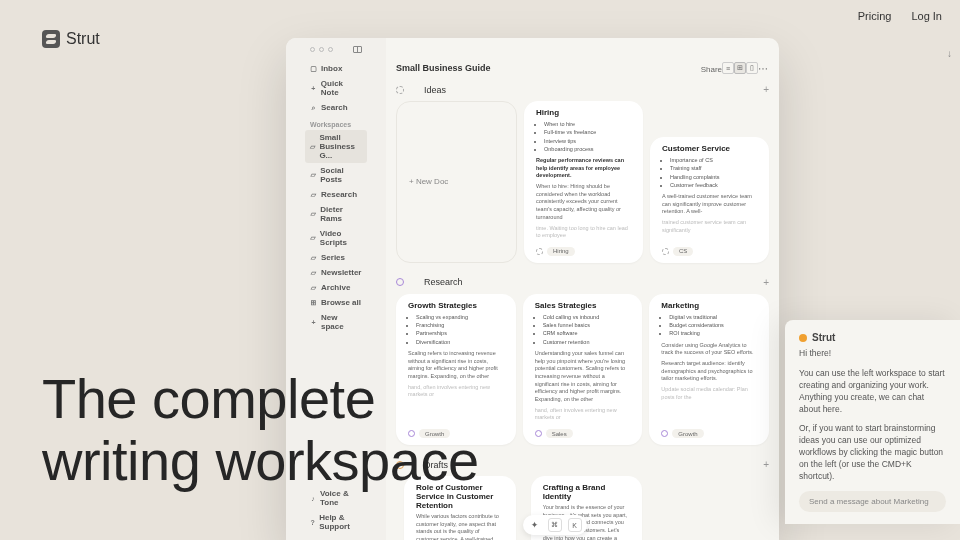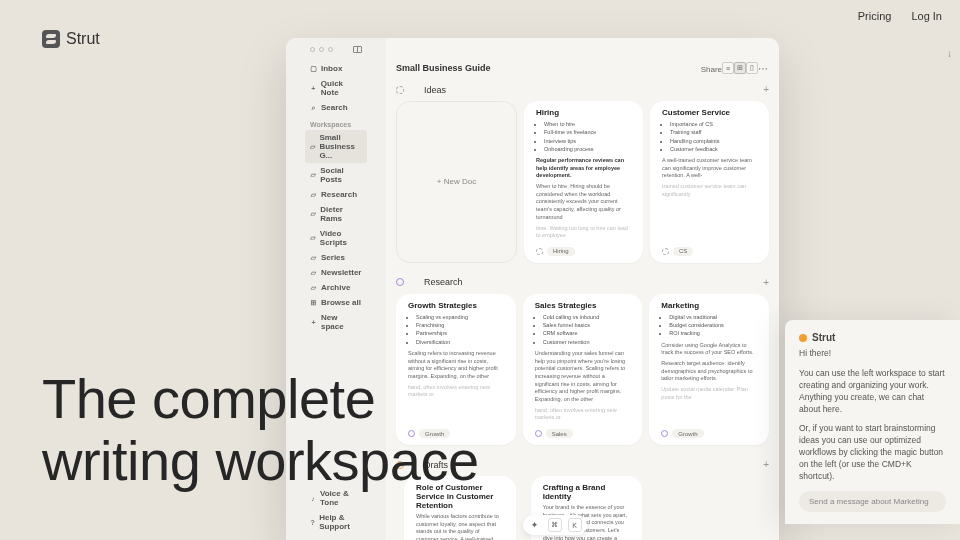--- a/index.html
+++ b/index.html
@@ -41,32 +41,32 @@
 .section { padding: 0 10px 10px; }
 .section-hdr { display: flex; align-items: center; gap: 20px; padding: 4px 0 6px; }
 .sec-icon { width: 8px; height: 8px; border-radius: 50%; border: 1px dashed #aaa; }
 .sec-icon.purple { border: 1.3px solid #a989d8; border-style: solid; }
 .sec-icon.orange { border: 1.3px solid #e5a050; border-style: solid; }
 .sec-title { font-size: 9px; font-weight: 500; color: #333; }
 .sec-plus { margin-left: auto; font-size: 10px; color: #999; cursor: pointer; }
 
 .cards { display: flex; gap: 7px; }
 .card { flex: 1; background: #fff; border-radius: 14px; padding: 7px 12px; box-shadow: 0 1px 2px rgba(0,0,0,0.04); font-size: 6px; color: #444; position: relative; min-height: 100px; display: flex; flex-direction: column; }
-.card.new-doc { display: flex; align-items: center; justify-content: center; color: #888; font-size: 8px; box-shadow: none; border: 0.8px solid #e8e6e0; background: transparent; }
+.card.new-doc { display: flex; justify-content: center; color: #888; font-size: 8px; box-shadow: none; border: 0.8px solid #e8e6e0; background: transparent; }
 .card-title { font-size: 8px; font-weight: 600; color: #222; margin-bottom: 3px; }
 .card ul { list-style: disc; padding-left: 8px; margin-bottom: 4px; }
 .card ul li { font-size: 5.5px; color: #555; line-height: 1.5; }
 .card-text { font-size: 5.5px; color: #666; line-height: 1.4; margin-bottom: 3px; }
 .card-text.bold { font-weight: 600; color: #333; }
 .card-text.fade { color: #bbb; }
 .tag-row { margin-top: auto; display: flex; align-items: center; gap: 4px; padding-top: 4px; }
 .tag-ring { width: 7px; height: 7px; border-radius: 50%; border: 1px dashed #aaa; }
 .tag-ring.purple { border: 1.3px solid #a989d8; border-style: solid; }
 .tag-pill { background: #f3f1ec; border-radius: 8px; padding: 1.5px 6px; font-size: 6px; color: #666; }
-.card.short { min-height: 80px; }
+.card.short { min-height: 80px; margin-top: 36px; }
 .card.truncated { min-height: 60px; overflow: hidden; margin-left: 8px; }
 
 .chat-panel { position: absolute; right: 0; top: 320px; width: 175px; background: #f6f5f1; border-radius: 8px 0 0 0; padding: 12px 14px; box-shadow: -10px 0 30px rgba(0,0,0,0.08); font-size: 9px; color: #444; }
 .chat-hdr { display: flex; align-items: center; gap: 5px; margin-bottom: 5px; }
 .chat-dot { width: 8px; height: 8px; background: #f0a030; border-radius: 50%; }
 .chat-name { font-weight: 600; font-size: 10px; }
 .chat-body p { font-size: 8.5px; line-height: 1.4; margin-bottom: 8px; color: #555; }
 .chat-input { background: #edeae3; border-radius: 12px; padding: 6px 10px; font-size: 8px; color: #888; margin-top: 4px; }
 
 .float-toolbar { position: absolute; bottom: 5px; left: 50%; transform: translateX(-10px); background: #fff; border-radius: 10px; padding: 3px 5px; display: flex; gap: 6px; box-shadow: 0 2px 6px rgba(0,0,0,0.1); font-size: 8px; color: #666; align-items: center; }

